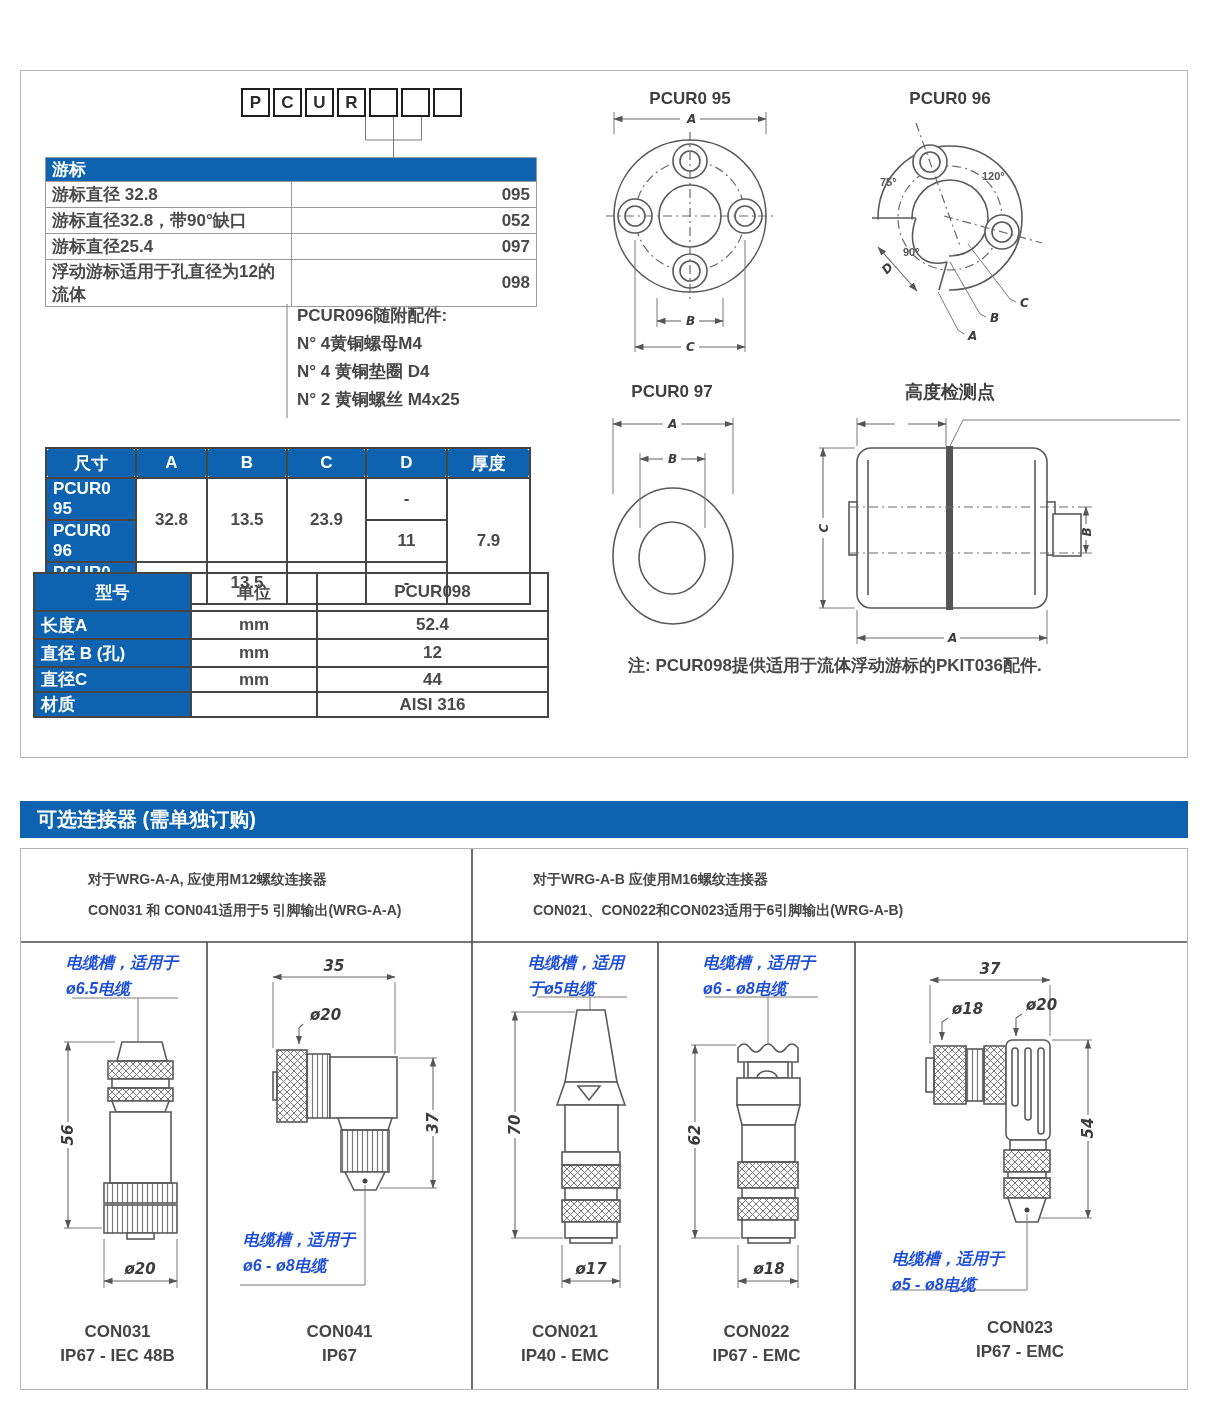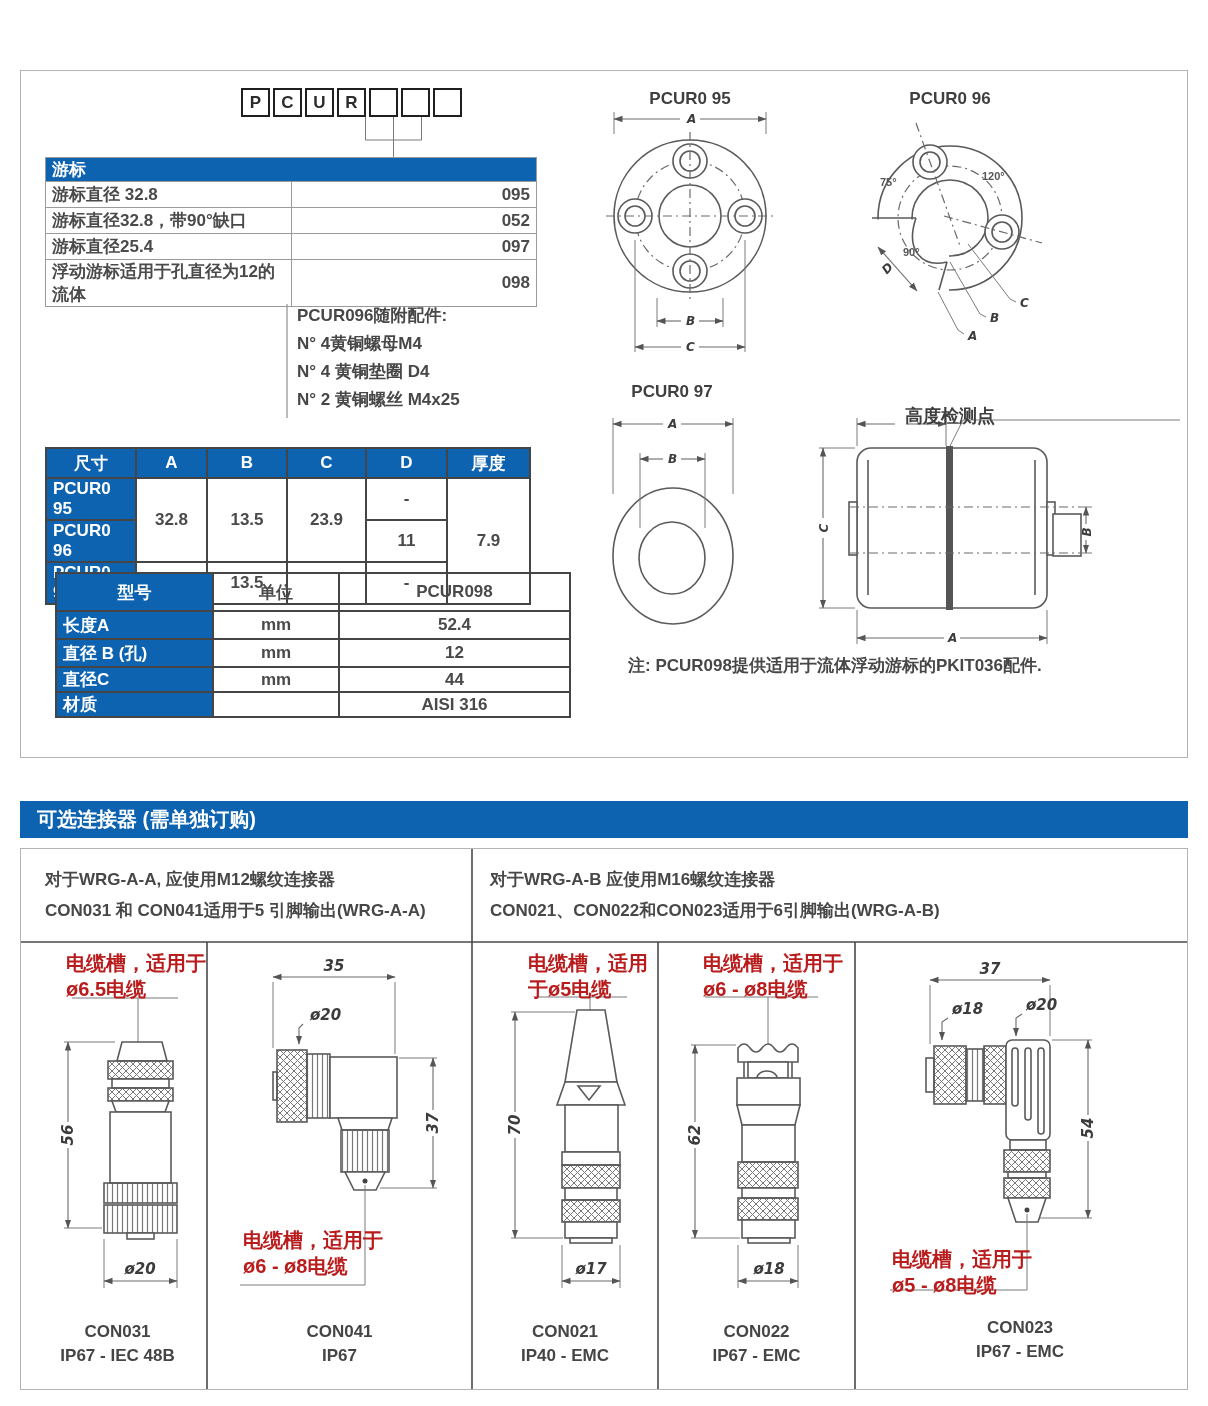--- a/index.html
+++ b/index.html
@@ -3,36 +3,36 @@
 <meta charset="utf-8">
 <style>
   html,body{margin:0;padding:0;background:#fff;}
   .page{position:relative;width:1208px;height:1406px;background:#fff;
         font-family:"Liberation Sans",sans-serif;overflow:hidden;}
   .abs{position:absolute;}
   .bar{background:#0d63b0;color:#fff;font-weight:bold;font-size:20px;
        display:flex;align-items:center;padding-left:17px;box-sizing:border-box;}
   .frame{border:1px solid #b4b4b4;background:#fff;box-sizing:border-box;}
   .cn{color:#474747;font-weight:600;font-size:17px;line-height:28px;}
-  .cn2{color:#474747;font-weight:600;font-size:17px;line-height:31px;}
-  .lbl{color:#b91c1c;font-weight:600;font-size:20px;line-height:26px;}
+  .cn2{color:#474747;font-weight:600;font-size:14px;line-height:31px;margin-left:43px;}
+  .lbl{color:#1d4ed8;font-weight:600;font-size:16px;line-height:26px;font-style:italic;}
   .dtitle{color:#3f3f3f;font-weight:600;font-size:17px;text-align:center;}
   .cap{color:#454545;font-weight:700;font-size:17px;text-align:center;line-height:24px;}
   .cboxrow{display:flex;gap:3px;}
   .cbox{width:25px;height:25px;border:2.5px solid #1f1f1f;display:flex;align-items:center;
         justify-content:center;font-size:17px;font-weight:bold;color:#2c2c2c;background:#fff;}
   table{border-collapse:collapse;table-layout:fixed;}
   td{box-sizing:border-box;padding:0 6px;}
   
   .t1 td{border:1px solid #9a9a9a;font-size:17px;color:#4a4a4a;font-weight:600;height:26px;}
   .t1 td.hd{background:#0d63b0;color:#fff;height:23px;font-weight:bold;}
   .t1 td.code{text-align:right;}
   
   .t2 td{border:2px solid #454545;font-size:17px;color:#4a4a4a;font-weight:600;text-align:center;}
-  .t2 td.bh{background:#0d63b0;color:#fff;font-weight:bold;}
+  .t2 td.bh{background:#0d63b0;color:#fff;font-weight:bold;border-radius:6px;}
   .t2 td.bl{background:#0d63b0;color:#fff;font-weight:bold;text-align:left;}
   
   .t3 td{border:2px solid #454545;font-size:17px;color:#4a4a4a;font-weight:600;text-align:center;}
   .t3 td.bh{background:#0d63b0;color:#fff;font-weight:bold;}
   .t3 td.bl{background:#0d63b0;color:#fff;font-weight:bold;text-align:left;}
   
   .ln{stroke:#5a5a5a;stroke-width:1.6;fill:none;}
   .fw{stroke:#5a5a5a;stroke-width:1.6;fill:#fff;}
   .er{fill:#fff;stroke:none;}
   .kn{fill:url(#xh);stroke:#5a5a5a;stroke-width:1.6;}
@@ -356,21 +356,21 @@
     <tr style="height:25px">
       <td class="bl">PCUR0 97</td>
       <td>25.4</td>
       <td>13.5</td>
       <td></td>
       <td>-</td>
     </tr>
   </tbody>
     </table>
 
-  <table class="t3 abs" style="left:55px;top:572px;width:480px;z-index:2">
+  <table class="t3 abs" style="left:33px;top:572px;width:480px;z-index:2">
     <tbody>
         <tr style="height:38px">
       <td class="bh" style="width:157px">型号</td>
       <td style="width:126px">单位</td>
       <td style="width:231px">PCUR098</td>
     </tr>
     <tr style="height:28px">
       <td class="bl">长度A</td>
       <td>mm</td>
       <td>52.4</td>
@@ -389,21 +389,21 @@
       <td class="bl">材质</td>
       <td></td>
       <td>AISI 316</td>
     </tr>
   </tbody>
     </table>
 
   <div class="abs dtitle" style="left:620px;top:89px;width:140px;z-index:2">PCUR0 95</div>
   <div class="abs dtitle" style="left:880px;top:89px;width:140px;z-index:2">PCUR0 96</div>
   <div class="abs dtitle" style="left:602px;top:382px;width:140px;z-index:2">PCUR0 97</div>
-  <div class="abs dtitle" style="left:875px;top:404px;width:150px;font-size:18px;z-index:2">高度检测点</div>
+  <div class="abs dtitle" style="left:875px;top:380px;width:150px;font-size:18px;z-index:2">高度检测点</div>
 
   <div class="abs cn" style="left:628px;top:652px;z-index:2">注: PCUR098提供适用于流体浮动游标的PKIT036配件.</div>
 
   <div class="abs bar" style="left:20px;top:801px;width:1168px;height:37px;z-index:2">
     <span>可选连接器 (需单独订购)</span>
   </div>
   <div class="abs frame" style="left:20px;top:848px;width:1168px;height:542px;z-index:0"></div>
 
   <div class="abs cn2" style="left:45px;top:864px;z-index:2">
     <div>对于WRG-A-A, 应使用M12螺纹连接器</div>

